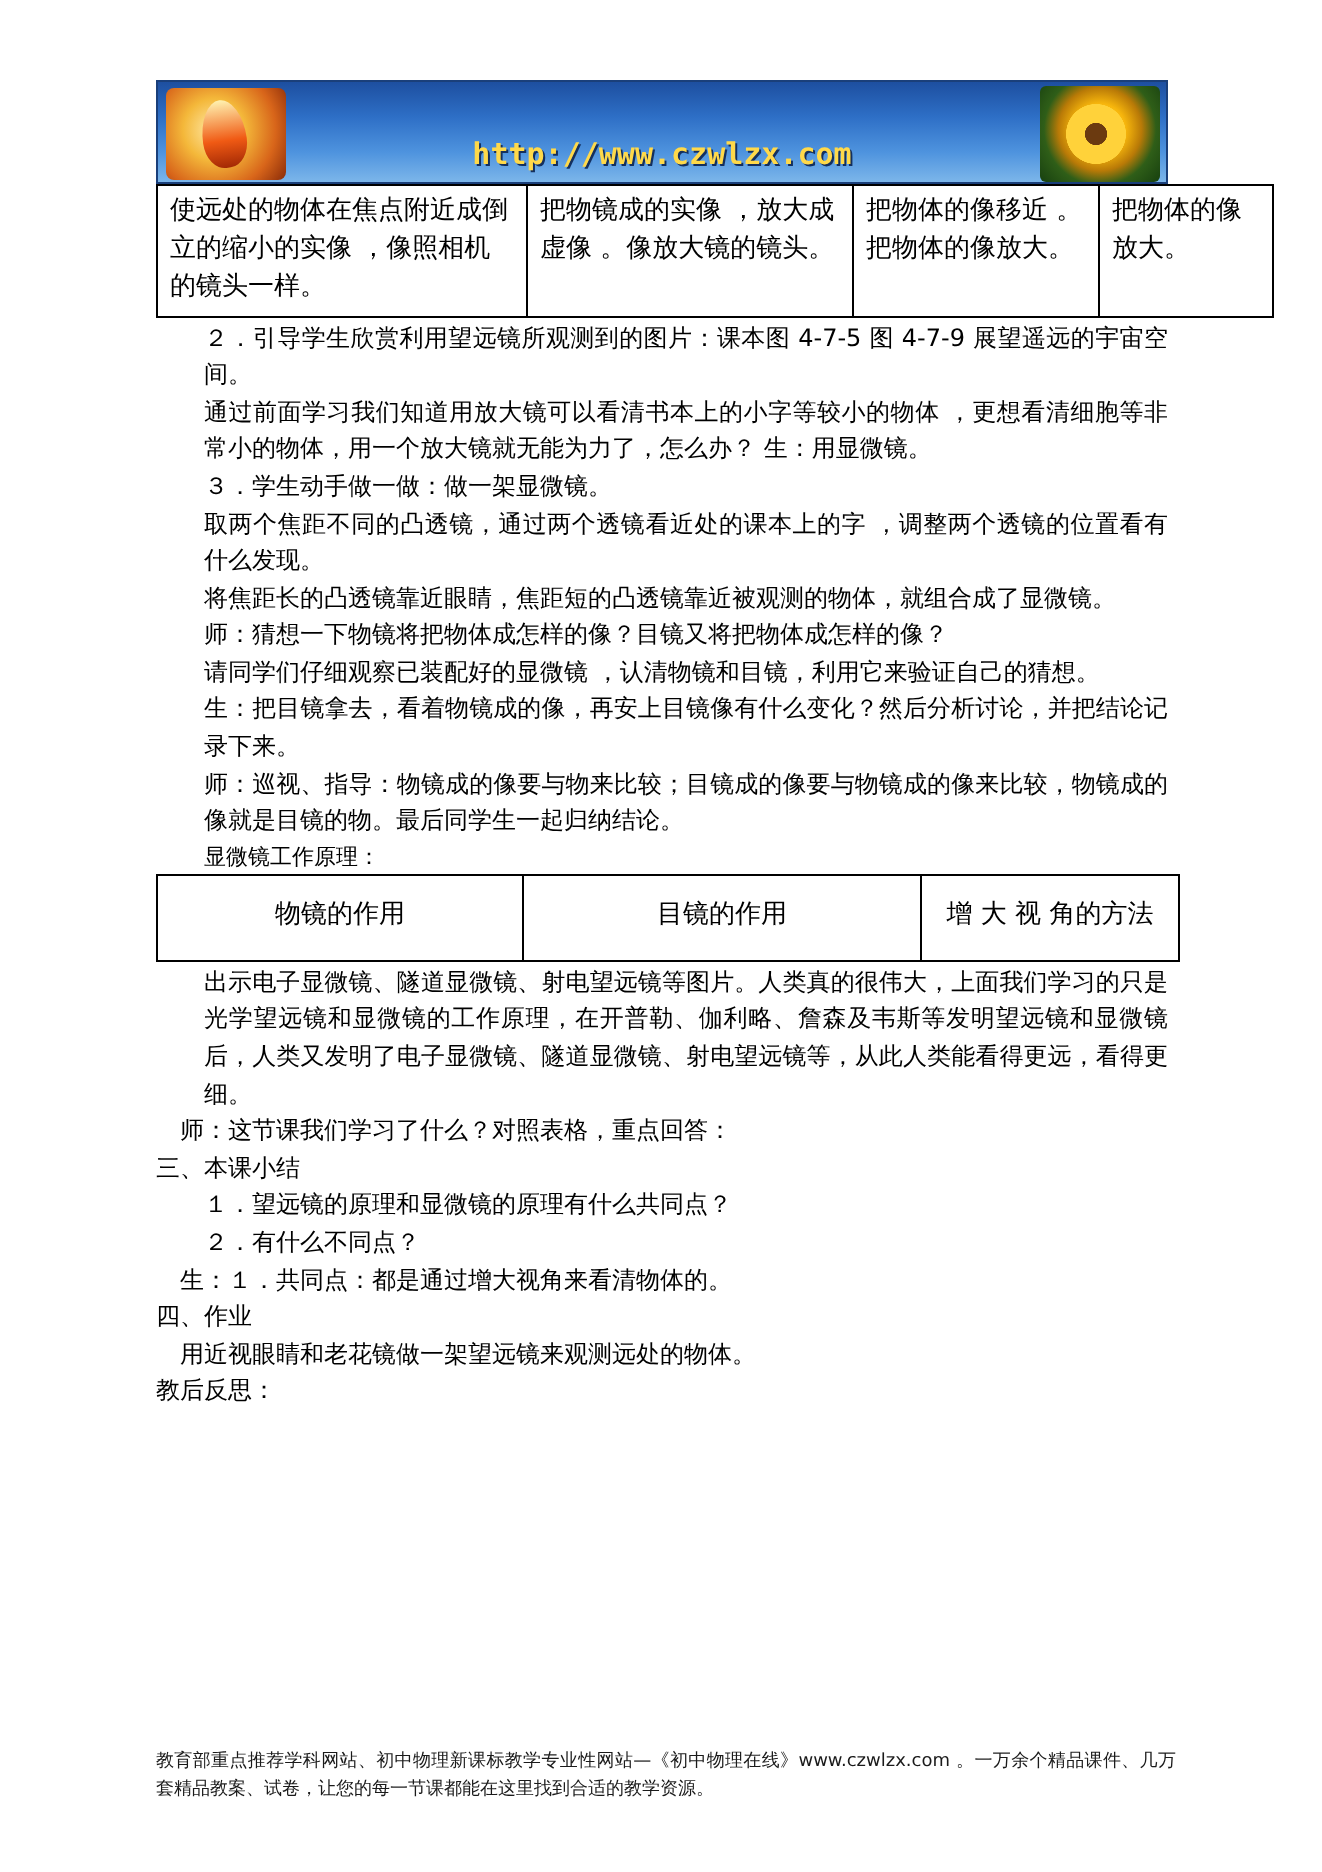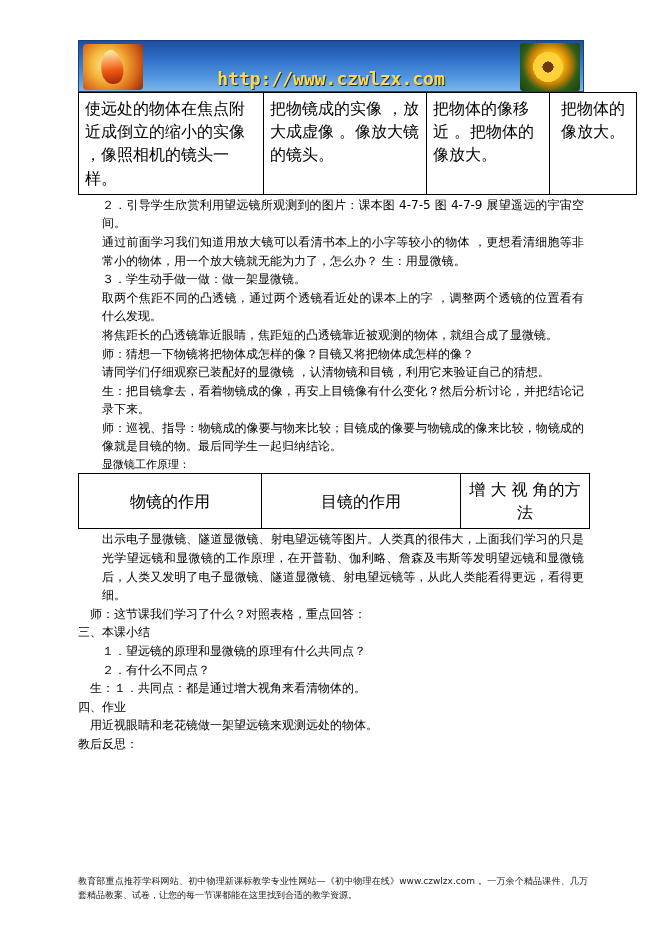--- a/index.html
+++ b/index.html
@@ -79,48 +79,48 @@
     text-shadow: 1px 1px 0 #123a72, -1px 0 0 #123a72;
     letter-spacing: 0.5px;
     white-space: nowrap;
   }
   .banner-url {
     position: absolute;
     left: 70px; right: 70px;
     top: 27px;
     text-align: center;
     font-family: "DejaVu Sans Mono", "Liberation Mono", monospace;
-    font-size: 18px;
+    font-size: 15px;
     font-weight: bold;
     color: #ffd94a;
     text-shadow: 1px 1px 0 #14305f;
     white-space: nowrap;
   }
 
   
   table.doc-table {
     border-collapse: collapse;
     width: 506px;
     table-layout: fixed;
     margin: 0;
   }
   table.doc-table td {
     border: 1px solid #000000;
     padding: 4px 6px;
     vertical-align: top;
-    font-size: 16px;
+    font-size: 13px;
     line-height: 1.45;
     font-family: "DejaVu Sans", "Liberation Sans", sans-serif;
   }
   .t1 { margin-top: 4px; }
   .t1 td { height: 42px; }
   .t1 td:nth-child(1) { width: 172px; }
   .t1 td:nth-child(2) { width: 150px; }
   .t1 td:nth-child(3) { width: 110px; }
-  .t1 td:nth-child(4) { width: 74px; text-align: center; }
+  .t1 td:nth-child(4) { width: 74px; }
 
   .t2 { margin-top: 3px; width: 472px; margin-left: 14px; border-radius: 13px; }
   .t2 td { font-size: 11.5px; }
   .t2 .hdr td { height: 34px; vertical-align: middle; text-align: center; }
   .t2 .body td { height: 56px; }
   .t2 td:nth-child(1) { width: 170px; }
   .t2 td:nth-child(2) { width: 186px; }
   .t2 td:nth-child(3) { width: 116px; }
 
   

